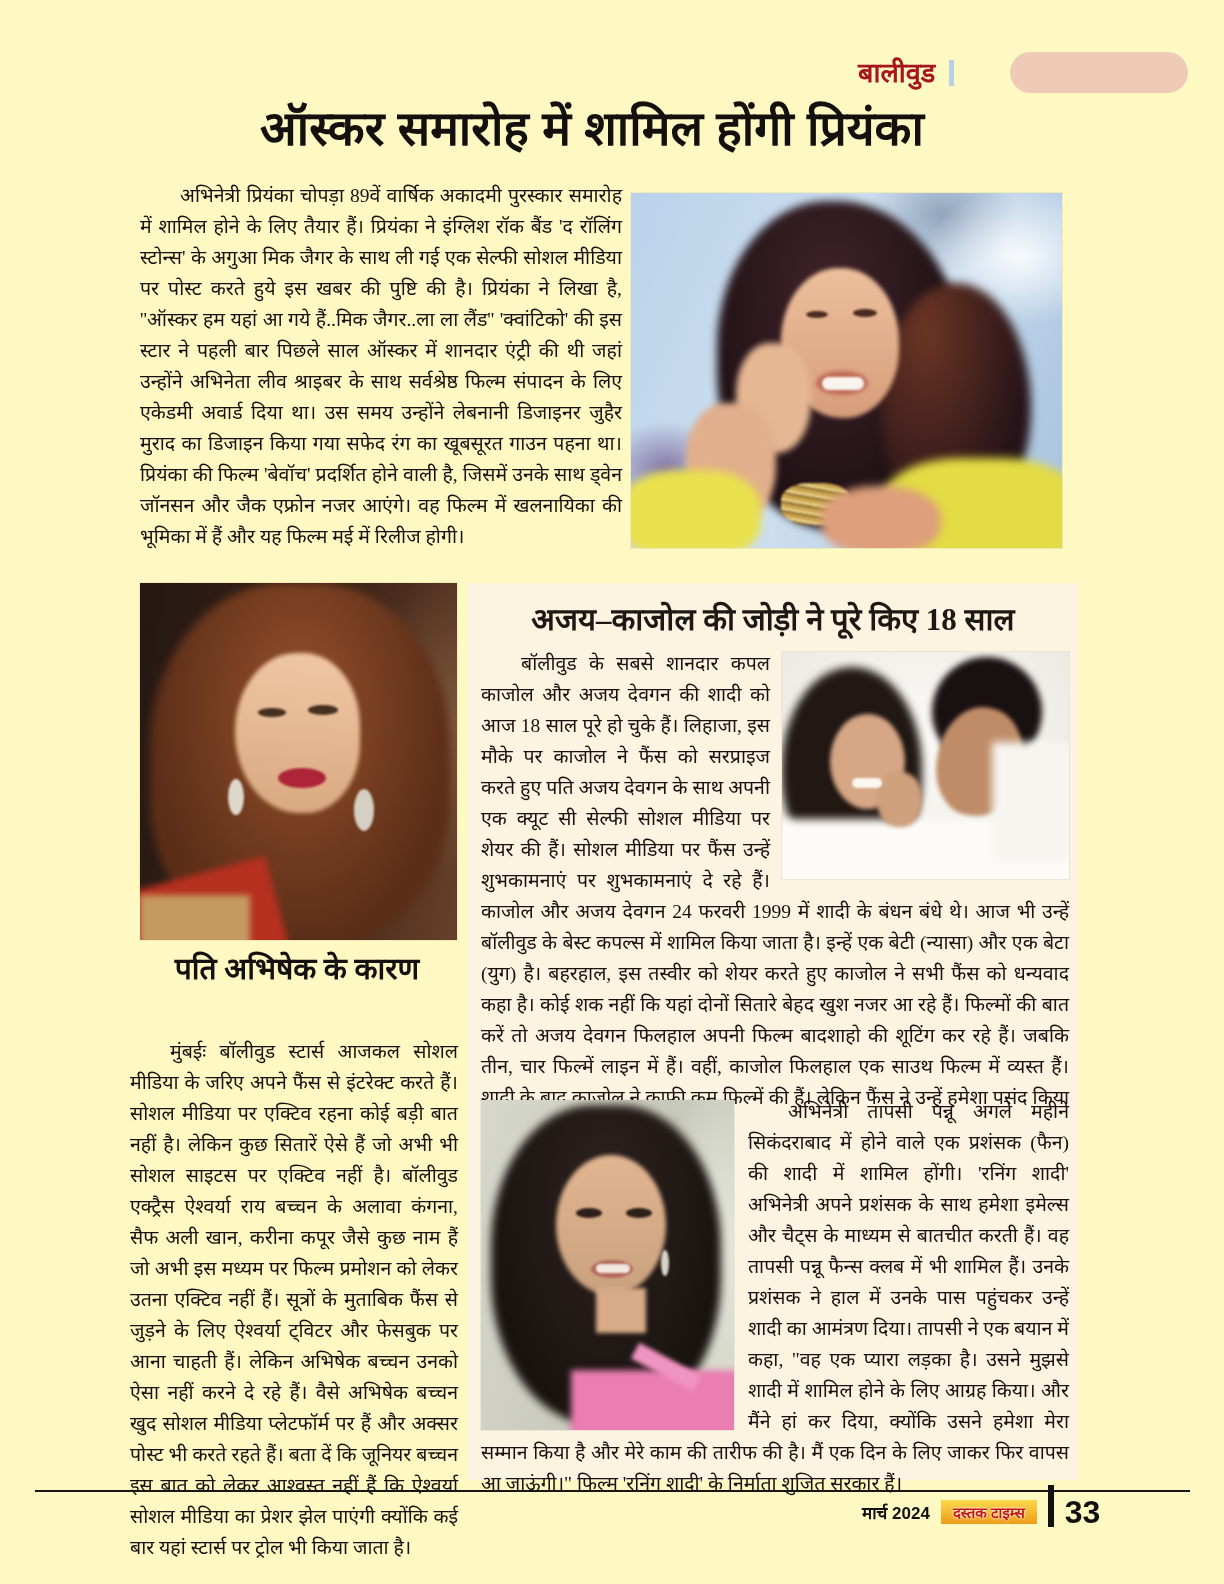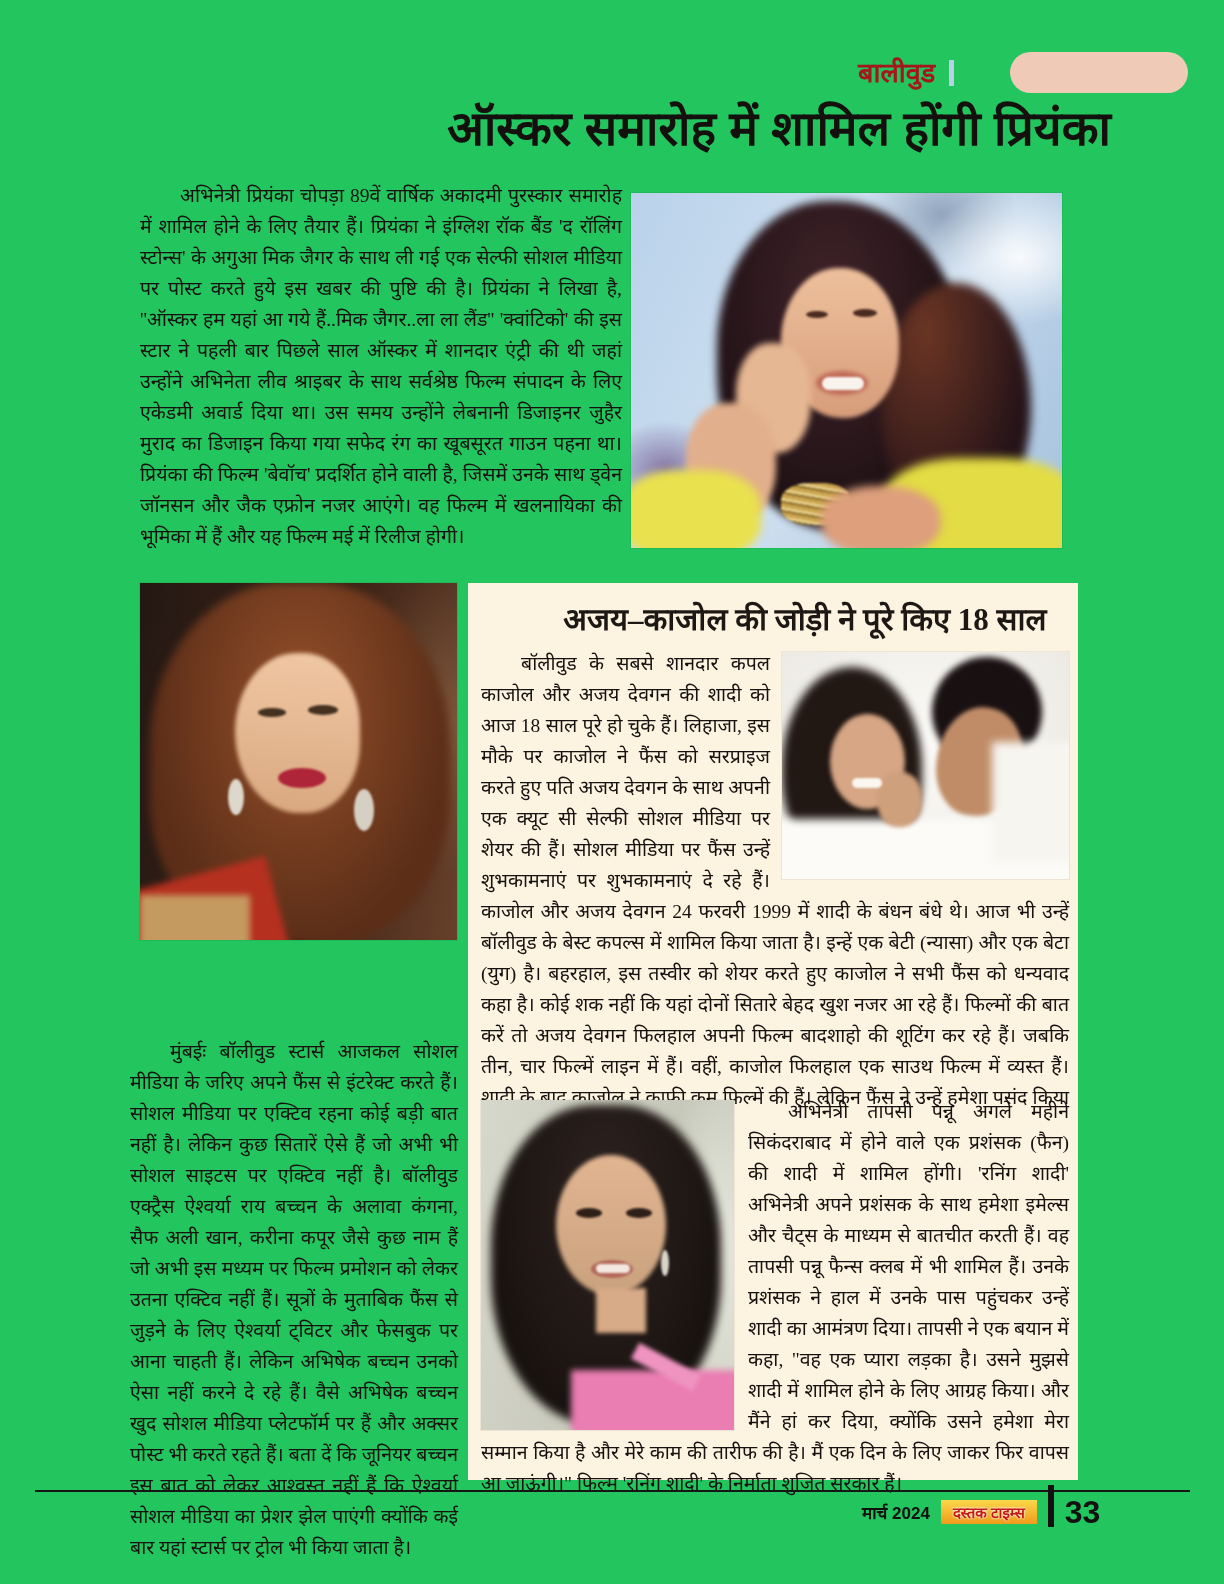--- a/index.html
+++ b/index.html
@@ -1,35 +1,35 @@
 <!DOCTYPE html>
 <html lang="hi"><head>
 <meta charset="utf-8">
 <style>
   html,body{margin:0;padding:0;background:#ffffff;}
-  .page{position:relative;width:1224px;height:1584px;background:#22c55e;overflow:hidden;
+  .page{position:relative;width:1224px;height:1584px;background:#fef9c3;overflow:hidden;
         font-family:"Liberation Serif",serif;color:#17120f;}
 
   
   .section-label{position:absolute;left:858px;top:53px;font-family:"Liberation Sans",sans-serif;
         font-weight:700;font-size:27px;color:#a5171c;}
   .label-tick{position:absolute;left:949px;top:60px;width:5px;height:26px;background:#b9cfe8;}
   .header-pill{position:absolute;left:1010px;top:52px;width:178px;height:41px;border-radius:22px;background:#efcab7;}
-  .headline{position:absolute;left:111px;top:94px;width:1000px;text-align:right;
+  .headline{position:absolute;left:92px;top:94px;width:1000px;text-align:center;
         font-family:"Liberation Sans",sans-serif;font-weight:800;font-size:48px;color:#14100e;}
 
   
   .body-text{font-size:19.5px;line-height:31px;text-align:justify;text-indent:40px;color:#17120f;}
   .oscar-body{position:absolute;left:140px;top:180px;width:482px;}
 
   
   .cream-panel{position:absolute;left:468px;top:583px;width:610px;height:897px;background:#fdf3e1;}
   .feature-headline{position:absolute;left:468px;width:610px;text-align:center;
         font-size:31px;font-weight:600;color:#1d1814;}
-  .ajay-headline{top:597px;padding-left:32px;}
+  .ajay-headline{top:597px;}
   .taapsee-headline{top:1046px;}
   .ajay-body{position:absolute;left:481px;top:648px;width:588px;}
   .taapsee-body{position:absolute;left:481px;top:1096px;width:588px;}
 
   
   .abhishek-headline{position:absolute;left:133px;top:950px;width:328px;text-align:center;
         font-size:30px;font-weight:600;line-height:38px;color:#14100e;}
   .abhishek-body{position:absolute;left:130px;top:1036px;width:328px;}
 
   
@@ -114,21 +114,21 @@
       <i style="left:155px;top:55px;width:85px;height:110px;background:#c08c67;border-radius:48%;transform:rotate(12deg);filter:blur(2px);"></i>
       <i style="left:-10px;bottom:-30px;width:320px;height:90px;background:#fcfbf8;filter:blur(4px);"></i>
       <i style="left:210px;top:90px;width:90px;height:120px;background:#f7f5f0;filter:blur(4px);"></i>
       <i style="left:95px;top:120px;width:45px;height:55px;background:#cfa07c;border-radius:45%;filter:blur(2px);"></i>
       <i style="left:70px;top:126px;width:30px;height:10px;background:#fbf6f0;border-radius:5px;filter:blur(1px);"></i>
     </div>
     <span class="body-text" style="display:block;">बॉलीवुड के सबसे शानदार कपल काजोल और अजय देवगन की शादी को आज 18 साल पूरे हो चुके हैं। लिहाजा, इस मौके पर काजोल ने फैंस को सरप्राइज करते हुए पति अजय देवगन के साथ अपनी एक क्यूट सी सेल्फी सोशल मीडिया पर शेयर की हैं। सोशल मीडिया पर फैंस उन्हें शुभकामनाएं पर शुभकामनाएं दे रहे हैं। काजोल और अजय देवगन 24 फरवरी 1999 में शादी के बंधन बंधे थे। आज भी उन्हें बॉलीवुड के बेस्ट कपल्स में शामिल किया जाता है। इन्हें एक बेटी (न्यासा) और एक बेटा (युग) है। बहरहाल, इस तस्वीर को शेयर करते हुए काजोल ने सभी फैंस को धन्यवाद कहा है। कोई शक नहीं कि यहां दोनों सितारे बेहद खुश नजर आ रहे हैं। फिल्मों की बात करें तो अजय देवगन फिलहाल अपनी फिल्म बादशाहो की शूटिंग कर रहे हैं। जबकि तीन, चार फिल्में लाइन में हैं। वहीं, काजोल फिलहाल एक साउथ फिल्म में व्यस्त हैं। शादी के बाद काजोल ने काफी कम फिल्में की हैं। लेकिन फैंस ने उन्हें हमेशा पसंद किया है।</span>
   </div>
 
   <div class="abhishek-headline">
-    <br>
+    <span>पति अभिषेक के कारण</span><br>
   </div>
   <div class="abhishek-body body-text">मुंबईः बॉलीवुड स्टार्स आजकल सोशल मीडिया के जरिए अपने फैंस से इंटरेक्ट करते हैं। सोशल मीडिया पर एक्टिव रहना कोई बड़ी बात नहीं है। लेकिन कुछ सितारें ऐसे हैं जो अभी भी सोशल साइटस पर एक्टिव नहीं है। बॉलीवुड एक्ट्रैस ऐश्वर्या राय बच्चन के अलावा कंगना, सैफ अली खान, करीना कपूर जैसे कुछ नाम हैं जो अभी इस मध्यम पर फिल्म प्रमोशन को लेकर उतना एक्टिव नहीं हैं। सूत्रों के मुताबिक फैंस से जुड़ने के लिए ऐश्वर्या ट्विटर और फेसबुक पर आना चाहती हैं। लेकिन अभिषेक बच्चन उनको ऐसा नहीं करने दे रहे हैं। वैसे अभिषेक बच्चन खुद सोशल मीडिया प्लेटफॉर्म पर हैं और अक्सर पोस्ट भी करते रहते हैं। बता दें कि जूनियर बच्चन इस बात को लेकर आश्वस्त नहीं हैं कि ऐश्वर्या सोशल मीडिया का प्रेशर झेल पाएंगी क्योंकि कई बार यहां स्टार्स पर ट्रोल भी किया जाता है।</div>
 
 
   <div class="taapsee-body">
     <div class="photo photo-taapsee">
       <i style="left:10px;top:5px;width:230px;height:320px;background:radial-gradient(ellipse at 50% 30%,#2e2320,#191310 70%);border-radius:44% 44% 46% 46%;filter:blur(4px);"></i>
       <i style="left:75px;top:55px;width:110px;height:140px;background:linear-gradient(180deg,#e2b591,#caa27e);border-radius:50%;filter:blur(2px);"></i>
       <i style="left:95px;top:108px;width:26px;height:10px;background:#2e2018;border-radius:50%;filter:blur(1px);"></i>
       <i style="left:145px;top:108px;width:26px;height:10px;background:#2e2018;border-radius:50%;filter:blur(1px);"></i>

